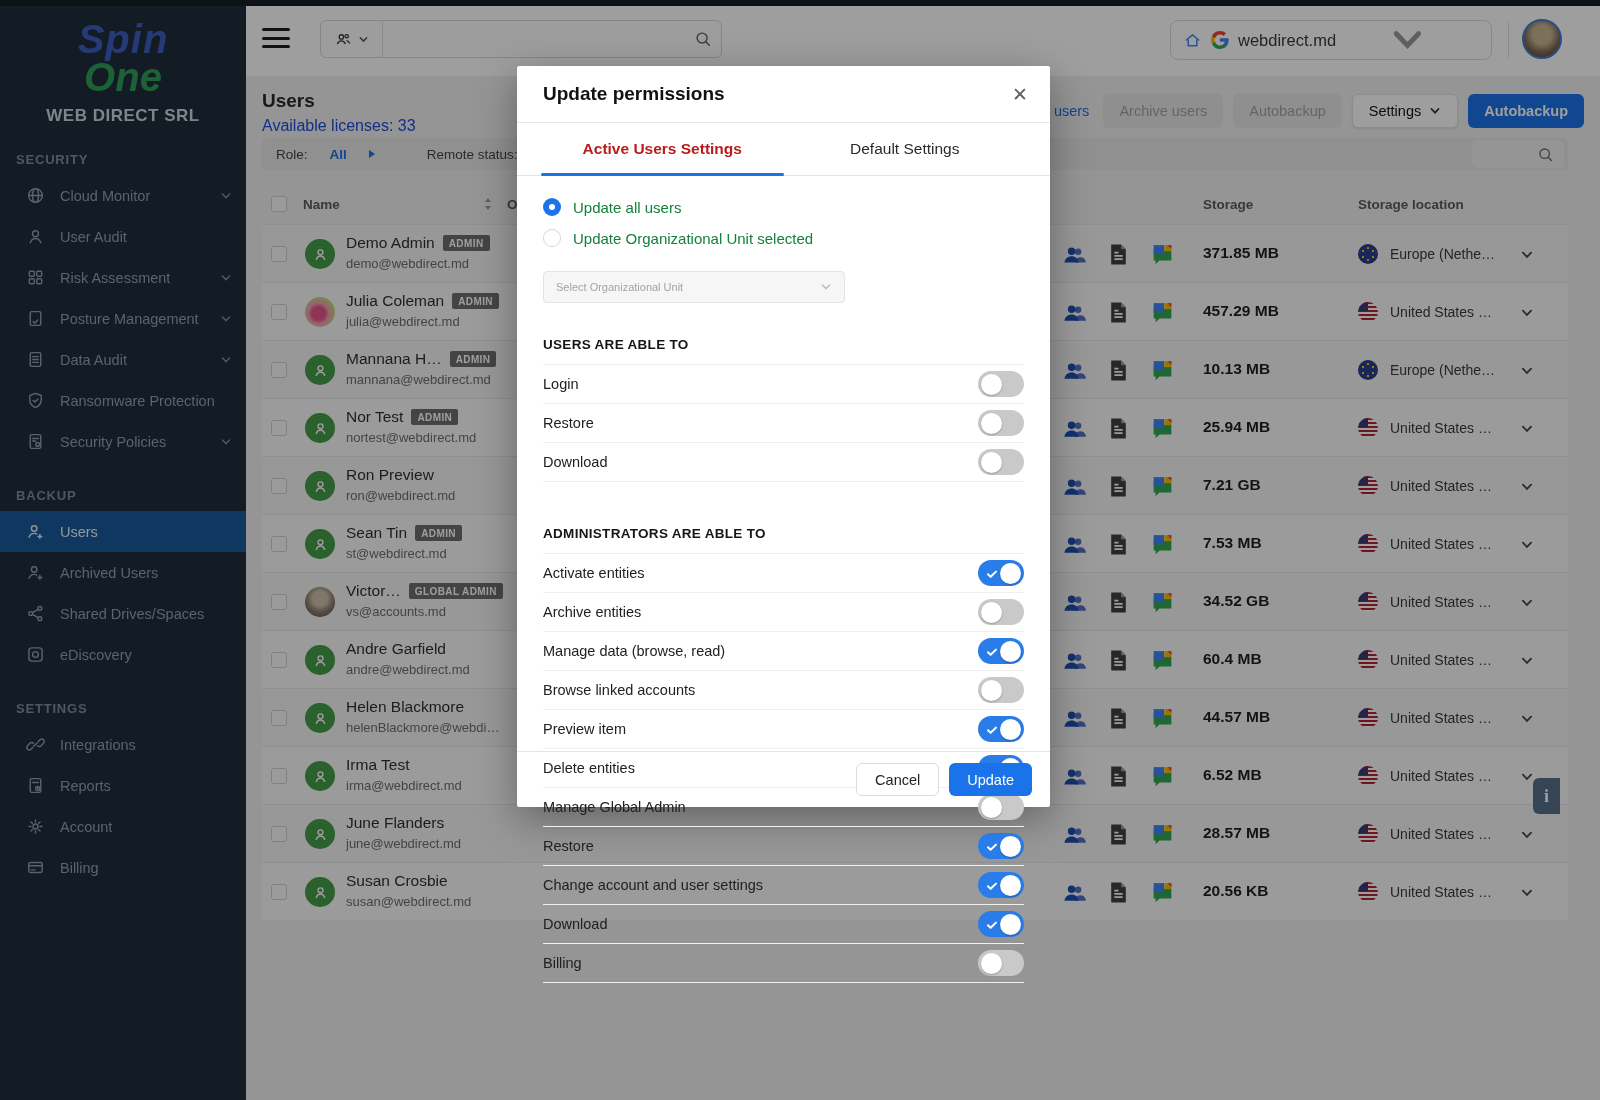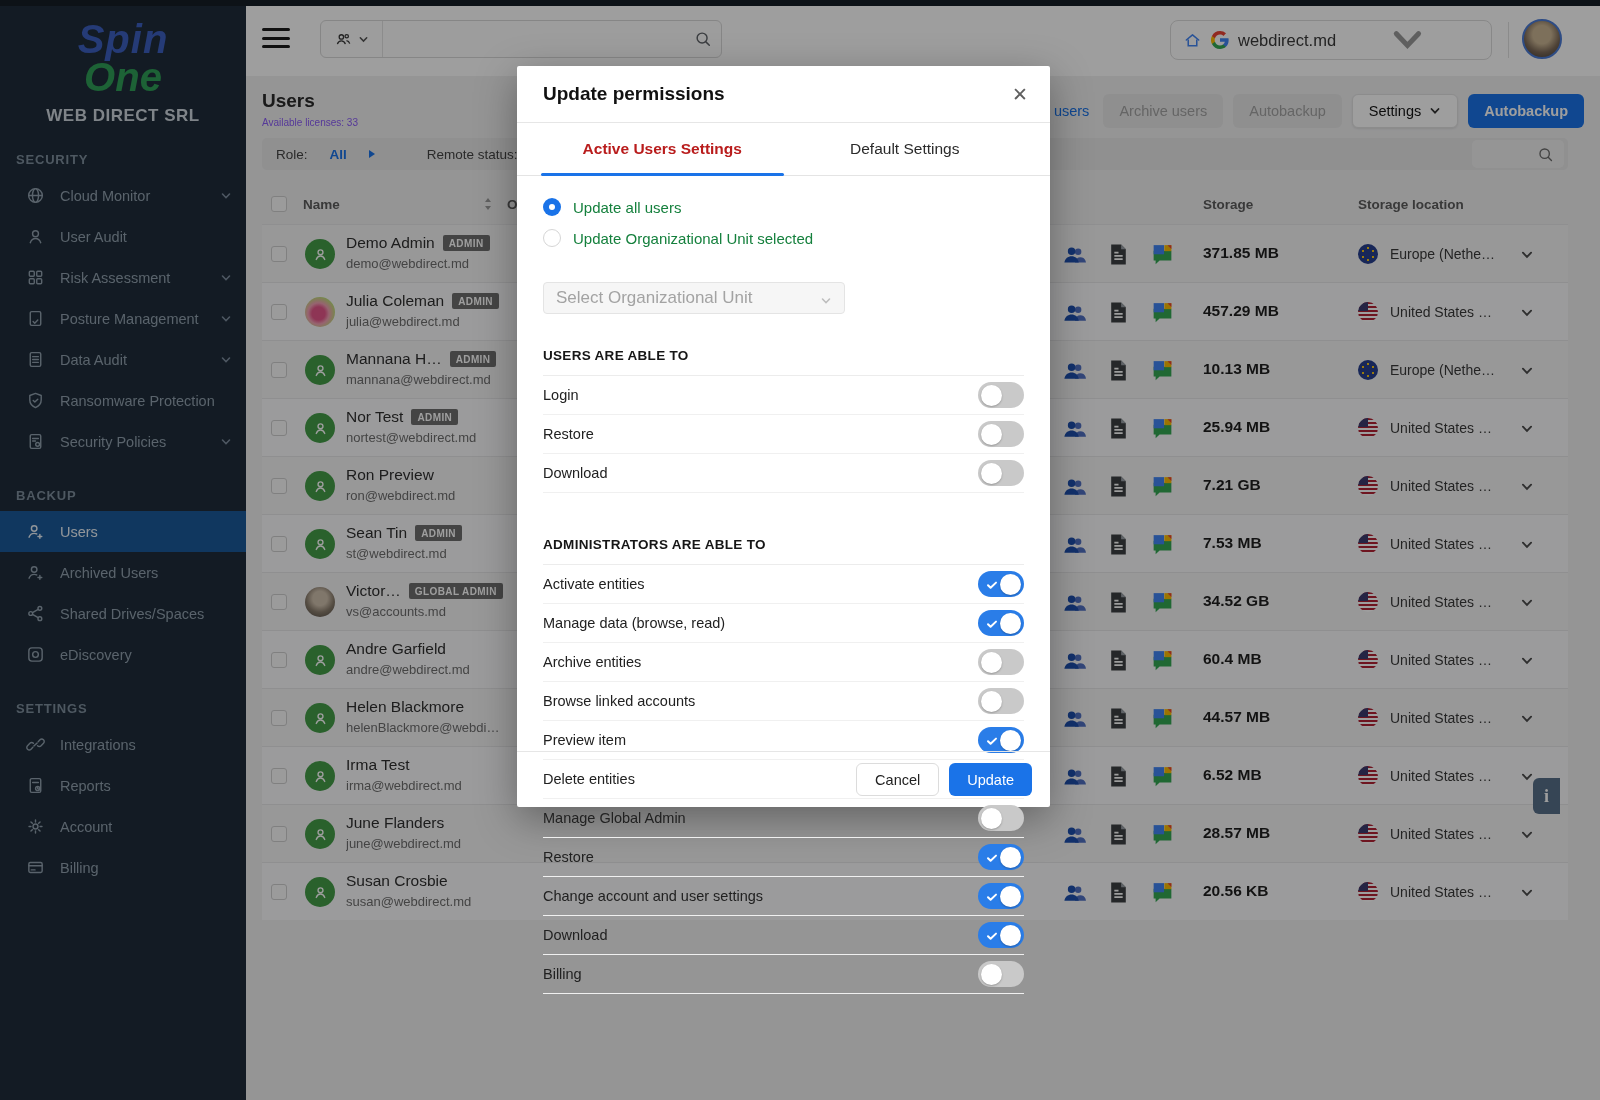--- a/index.html
+++ b/index.html
@@ -35,21 +35,21 @@
   .domain-box .home-ic { width:19px; height:19px; margin-right:9px; flex:none; }
   .domain-box .g-ic { width:18px; height:18px; margin-right:9px; flex:none; }
   .domain-text { font-size:16.5px; color:#3a3a3a; }
   .domain-chev { margin-left:auto; width:13px; height:13px; color:#9a9a9a; }
   .tb-divider { position:absolute; left:1262px; top:16px; width:1px; height:36px; background:#e0e0e0; }
   .user-avatar { position:absolute; left:1276px; top:13px; width:40px; height:40px; border-radius:50%; border:2px solid #4b7bd6; background:radial-gradient(circle at 50% 38%, #cab593 0 32%, #7d6a58 62%, #41392f 100%); cursor:pointer; }
 
   
   .content { position:absolute; left:246px; top:76px; width:1354px; height:1024px; }
   .page-title { position:absolute; left:16px; top:14px; font-size:19px; font-weight:bold; color:#2b2b2b; }
-  .licenses { position:absolute; left:16px; top:41px; font-size:10px; color:#8b5cf6; }
+  .licenses { position:absolute; left:16px; top:41px; font-size:16px; color:#1d4ed8; }
   .actions { position:absolute; right:16px; top:18px; height:34px; display:flex; align-items:center; gap:10px; }
   .link-action { color:#1a73e8; font-size:14.5px; margin-right:4px; cursor:pointer; }
   .btn { height:34px; border-radius:6px; font-size:14.5px; display:flex; align-items:center; justify-content:center; padding:0 16px; cursor:pointer; white-space:nowrap; }
   .btn.disabled { background:#e7e7e7; color:#a3a3a3; }
   .btn.white { background:#ffffff; color:#141414; border:1px solid #e3e3e3; box-shadow:0 1px 2px rgba(0,0,0,.08); gap:8px; }
   .btn.white svg { width:12px; height:12px; color:#333; }
   .btn.primary { background:#1a73e8; color:#fff; font-weight:bold; }
 
   
   .filterbar { position:absolute; left:16px; top:62px; width:1306px; height:32px; background:#e8e8e8; border-radius:5px; display:flex; align-items:center; padding:0 14px; gap:52px; }
@@ -113,21 +113,21 @@
   .tab.active { color:#b91c1c;font-weight:bold; }
   .tab.active::after { content:""; position:absolute; left:0; right:0; bottom:-1px; height:3px; background:#1a73e8; border-radius:2px; }
   .modal-body { padding:0 26px; }
   .radio-row { display:flex; align-items:center; gap:12px; font-size:15px; color:#15803d; cursor:pointer; }
   .radio-row.first { margin-top:22px; }
   .radio-row + .radio-row { margin-top:13px; }
   .radio { width:18px; height:18px; border-radius:50%; flex:none; position:relative; }
   .radio.sel { background:#1a73e8; }
   .radio.sel::after { content:""; position:absolute; left:6px; top:6px; width:6px; height:6px; border-radius:50%; background:#fff; }
   .radio.unsel { border:1.5px solid #d6d6d6; background:#fff; }
-  .ou-select { margin-top:35px; width:302px; height:32px; background:#f6f6f6; border:1px solid #e4e4e4; border-radius:4px; display:flex; align-items:center; padding:0 12px; color:#a3a3a3; font-size:17px; }
+  .ou-select { margin-top:24px; width:302px; height:32px; background:#f6f6f6; border:1px solid #e4e4e4; border-radius:4px; display:flex; align-items:center; padding:0 12px; color:#a3a3a3; font-size:11px; }
   .ou-select .sel-chev { margin-left:auto; width:12px; height:12px; color:#bdbdbd; }
   .perm-title { margin-top:34px; font-size:13.5px; font-weight:bold; color:#161616; letter-spacing:0.3px; padding-bottom:12px; border-bottom:1px solid #ececec; }
   .perm-title.second { margin-top:44px; }
   .toggle-row { height:39px; display:flex; align-items:center; border-bottom:1px solid #f0f0f0; font-size:14.5px; color:#212121; }
   .toggle { margin-left:auto; width:46px; height:26px; border-radius:13px; position:relative; cursor:pointer; flex:none; }
   .toggle.off { background:#c9c9c9; }
   .toggle.on { background:#2a7de8; }
   .toggle .knob { position:absolute; top:2.5px; width:21px; height:21px; border-radius:50%; background:#fff; box-shadow:0 1px 2px rgba(0,0,0,0.25); }
   .toggle.off .knob { left:3px; }
   .toggle.on .knob { right:3px; }
@@ -884,31 +884,31 @@
       <div class="toggle-row">
         <span>Activate entities</span>
         <span class="toggle on">
           <span class="tick"><svg viewBox="0 0 12 12">
               <path d="M2 6.2l2.6 2.6L10 3.6" fill="none" stroke="#fff" stroke-width="2" stroke-linecap="round" stroke-linejoin="round"></path>
             </svg></span>
           <span class="knob"></span>
         </span>
       </div>
       <div class="toggle-row">
+        <span>Archive entities</span>
+        <span class="toggle off">
+          <span class="knob"></span>
+        </span>
+      </div>
+      <div class="toggle-row">
         <span>Manage data (browse, read)</span>
         <span class="toggle on">
           <span class="tick"><svg viewBox="0 0 12 12">
               <path d="M2 6.2l2.6 2.6L10 3.6" fill="none" stroke="#fff" stroke-width="2" stroke-linecap="round" stroke-linejoin="round"></path>
             </svg></span>
-          <span class="knob"></span>
-        </span>
-      </div>
-      <div class="toggle-row">
-        <span>Archive entities</span>
-        <span class="toggle off">
           <span class="knob"></span>
         </span>
       </div>
       <div class="toggle-row">
         <span>Browse linked accounts</span>
         <span class="toggle off">
           <span class="knob"></span>
         </span>
       </div>
       <div class="toggle-row">

